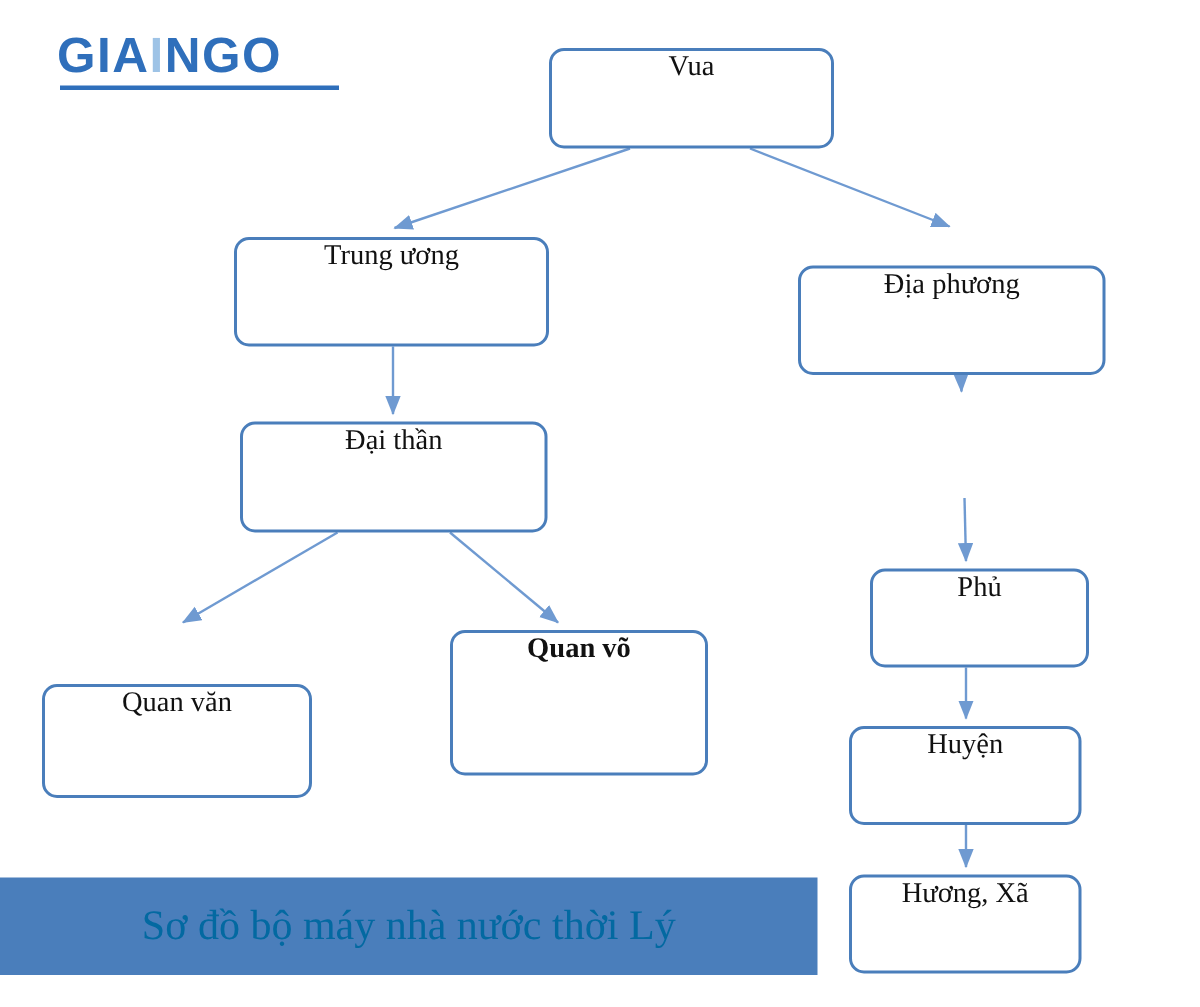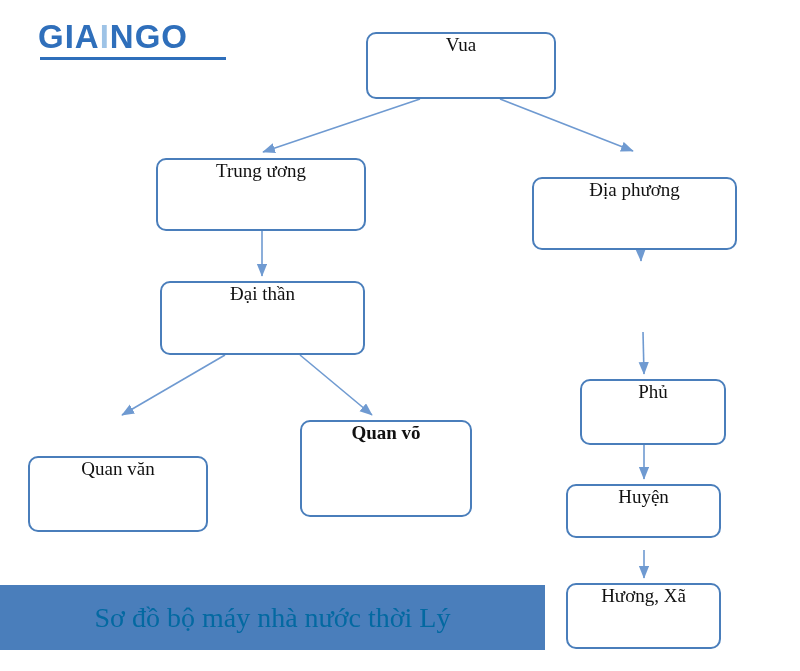--- a/index.html
+++ b/index.html
@@ -147,21 +147,21 @@
 
   <div class="node" style="left:300px; top:420px; width:172px; height:97px; font-size:19px;font-weight:bold;">
     <span>Quan võ</span>
   </div>
 
 
   <div class="node" style="left:580px; top:379px; width:146px; height:66px; font-size:19px;">
     <span>Phủ</span>
   </div>
 
-  <div class="node" style="left:566px; top:484px; width:155px; height:54px; font-size:19px;">
+  <div class="node" style="left:566px; top:484px; width:155px; height:66px; font-size:19px;">
     <span>Huyện</span>
   </div>
 
   <div class="node" style="left:566px; top:583px; width:155px; height:66px; font-size:19px;">
     <span>Hương, Xã</span>
   </div>
 
   <div class="caption-bar"></div>
   <div class="caption-text">Sơ đồ bộ máy nhà nước thời Lý</div>
 

